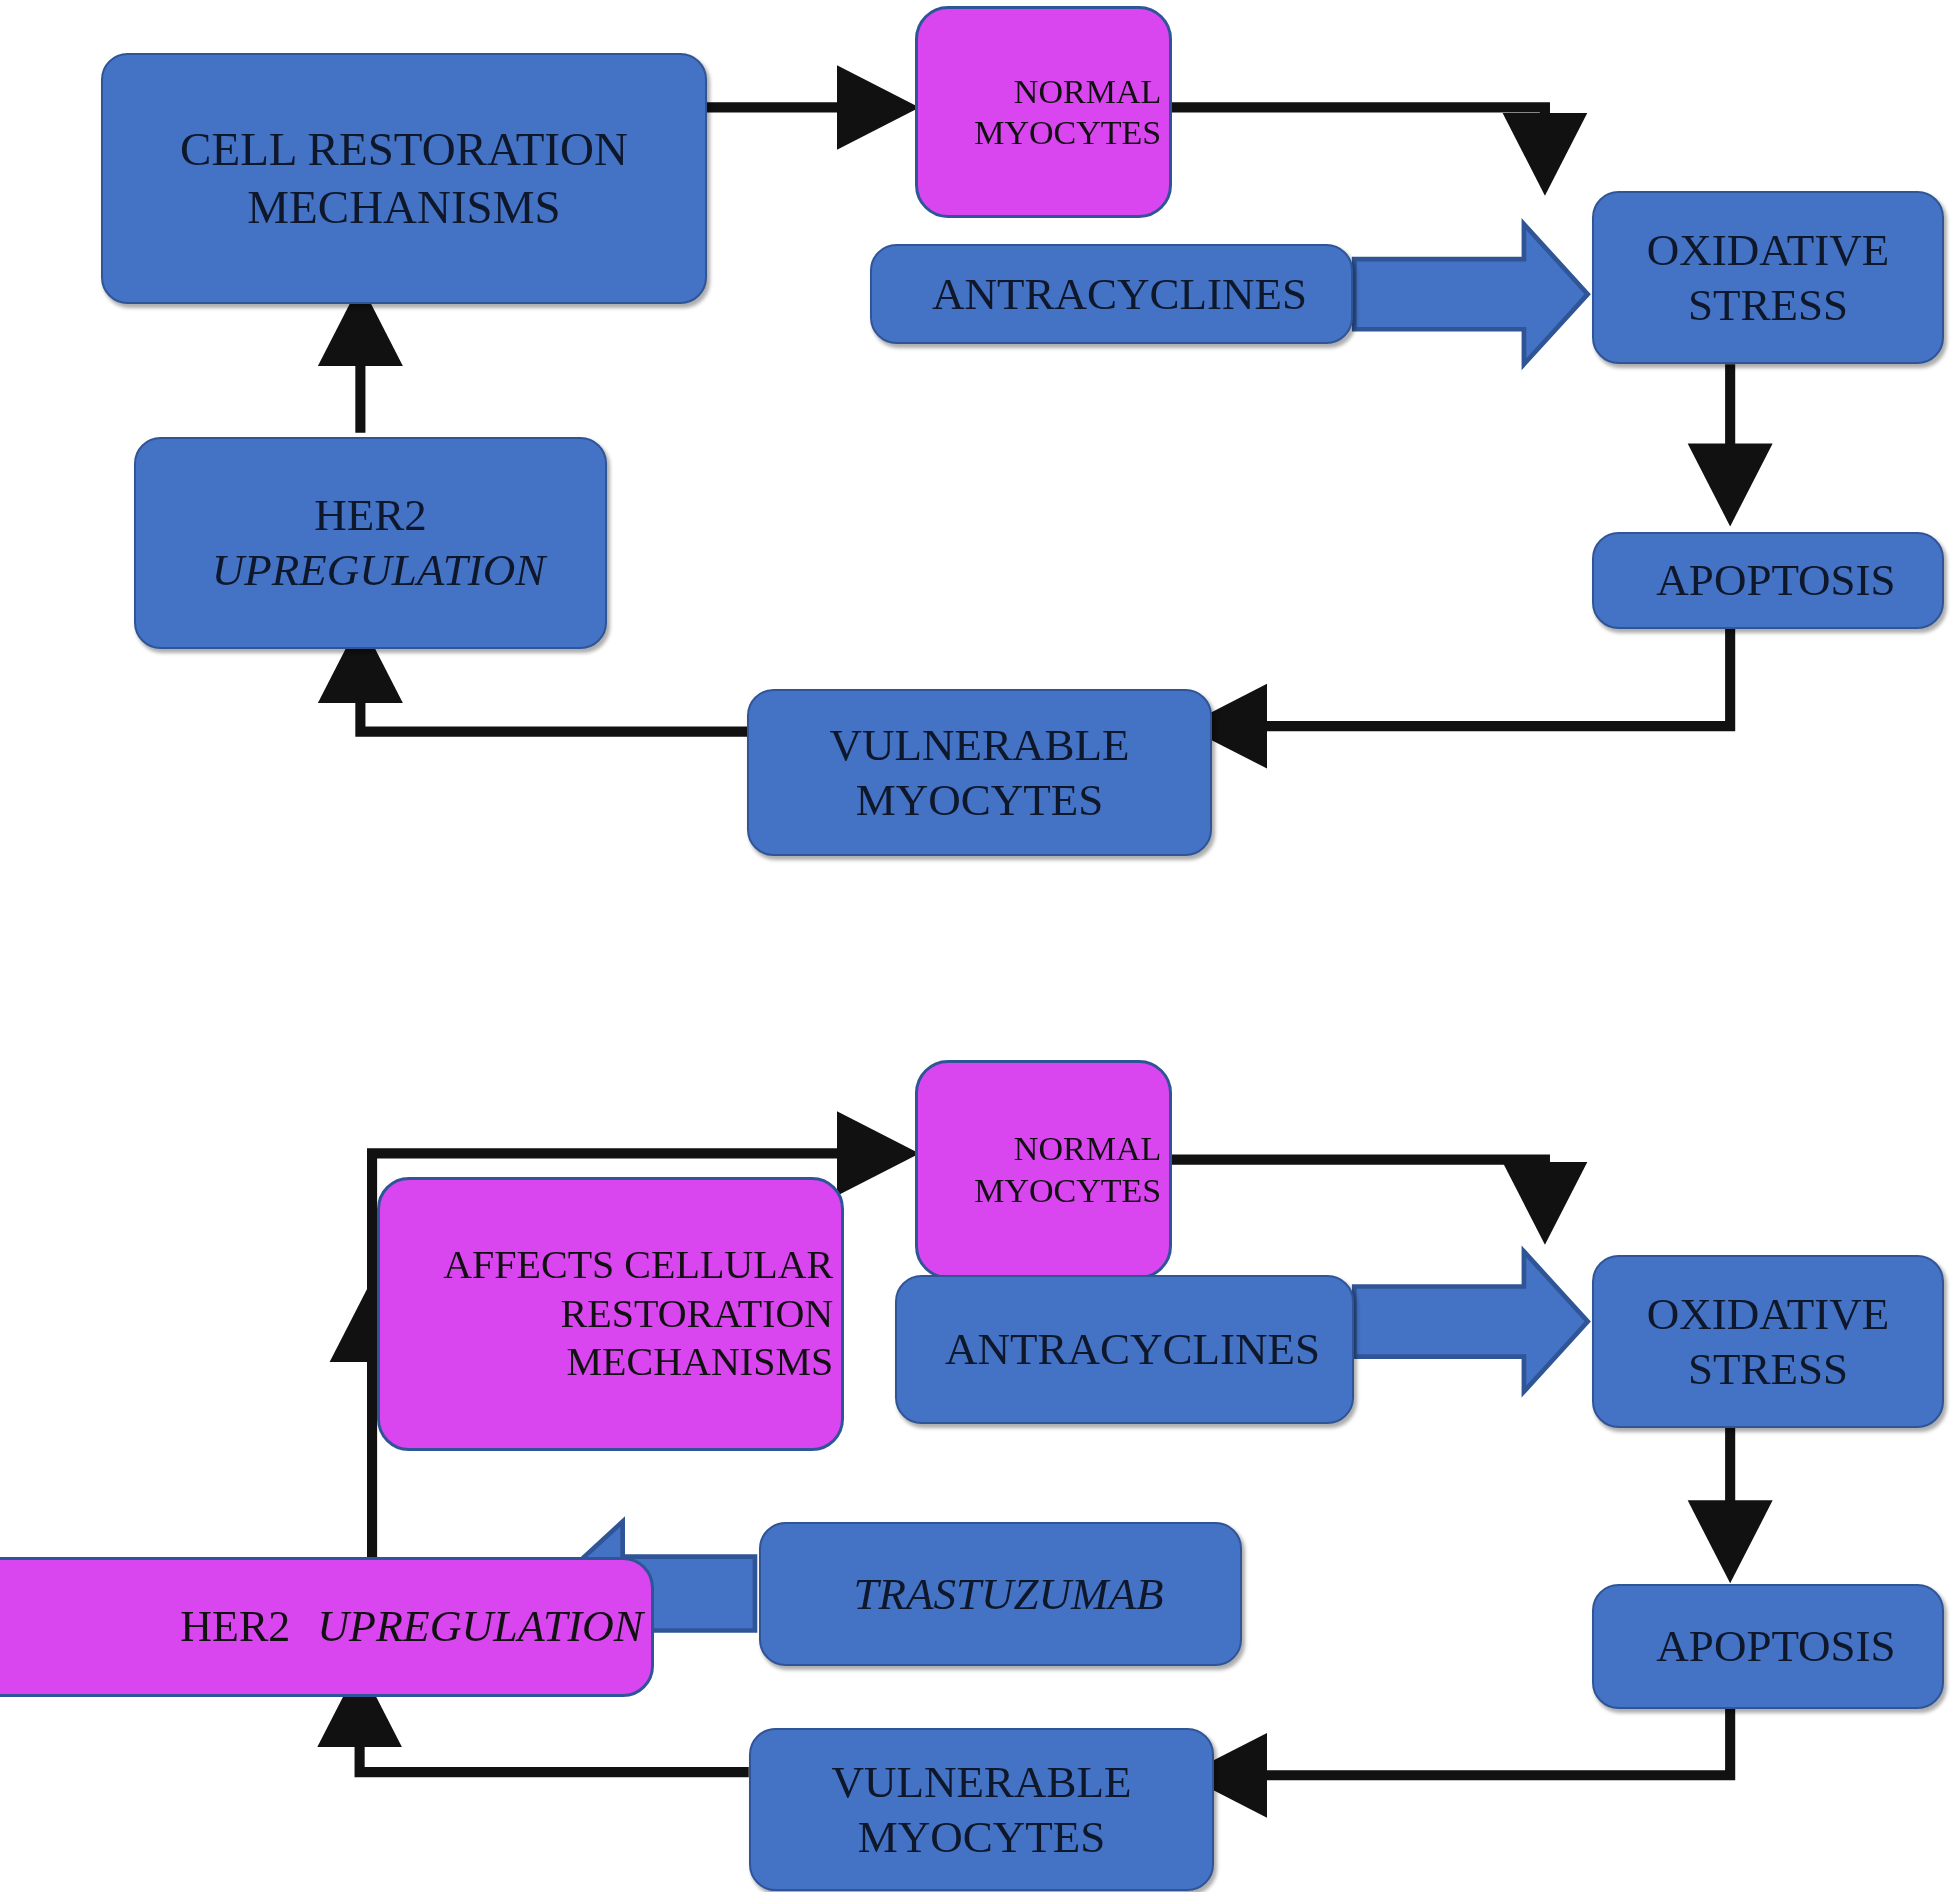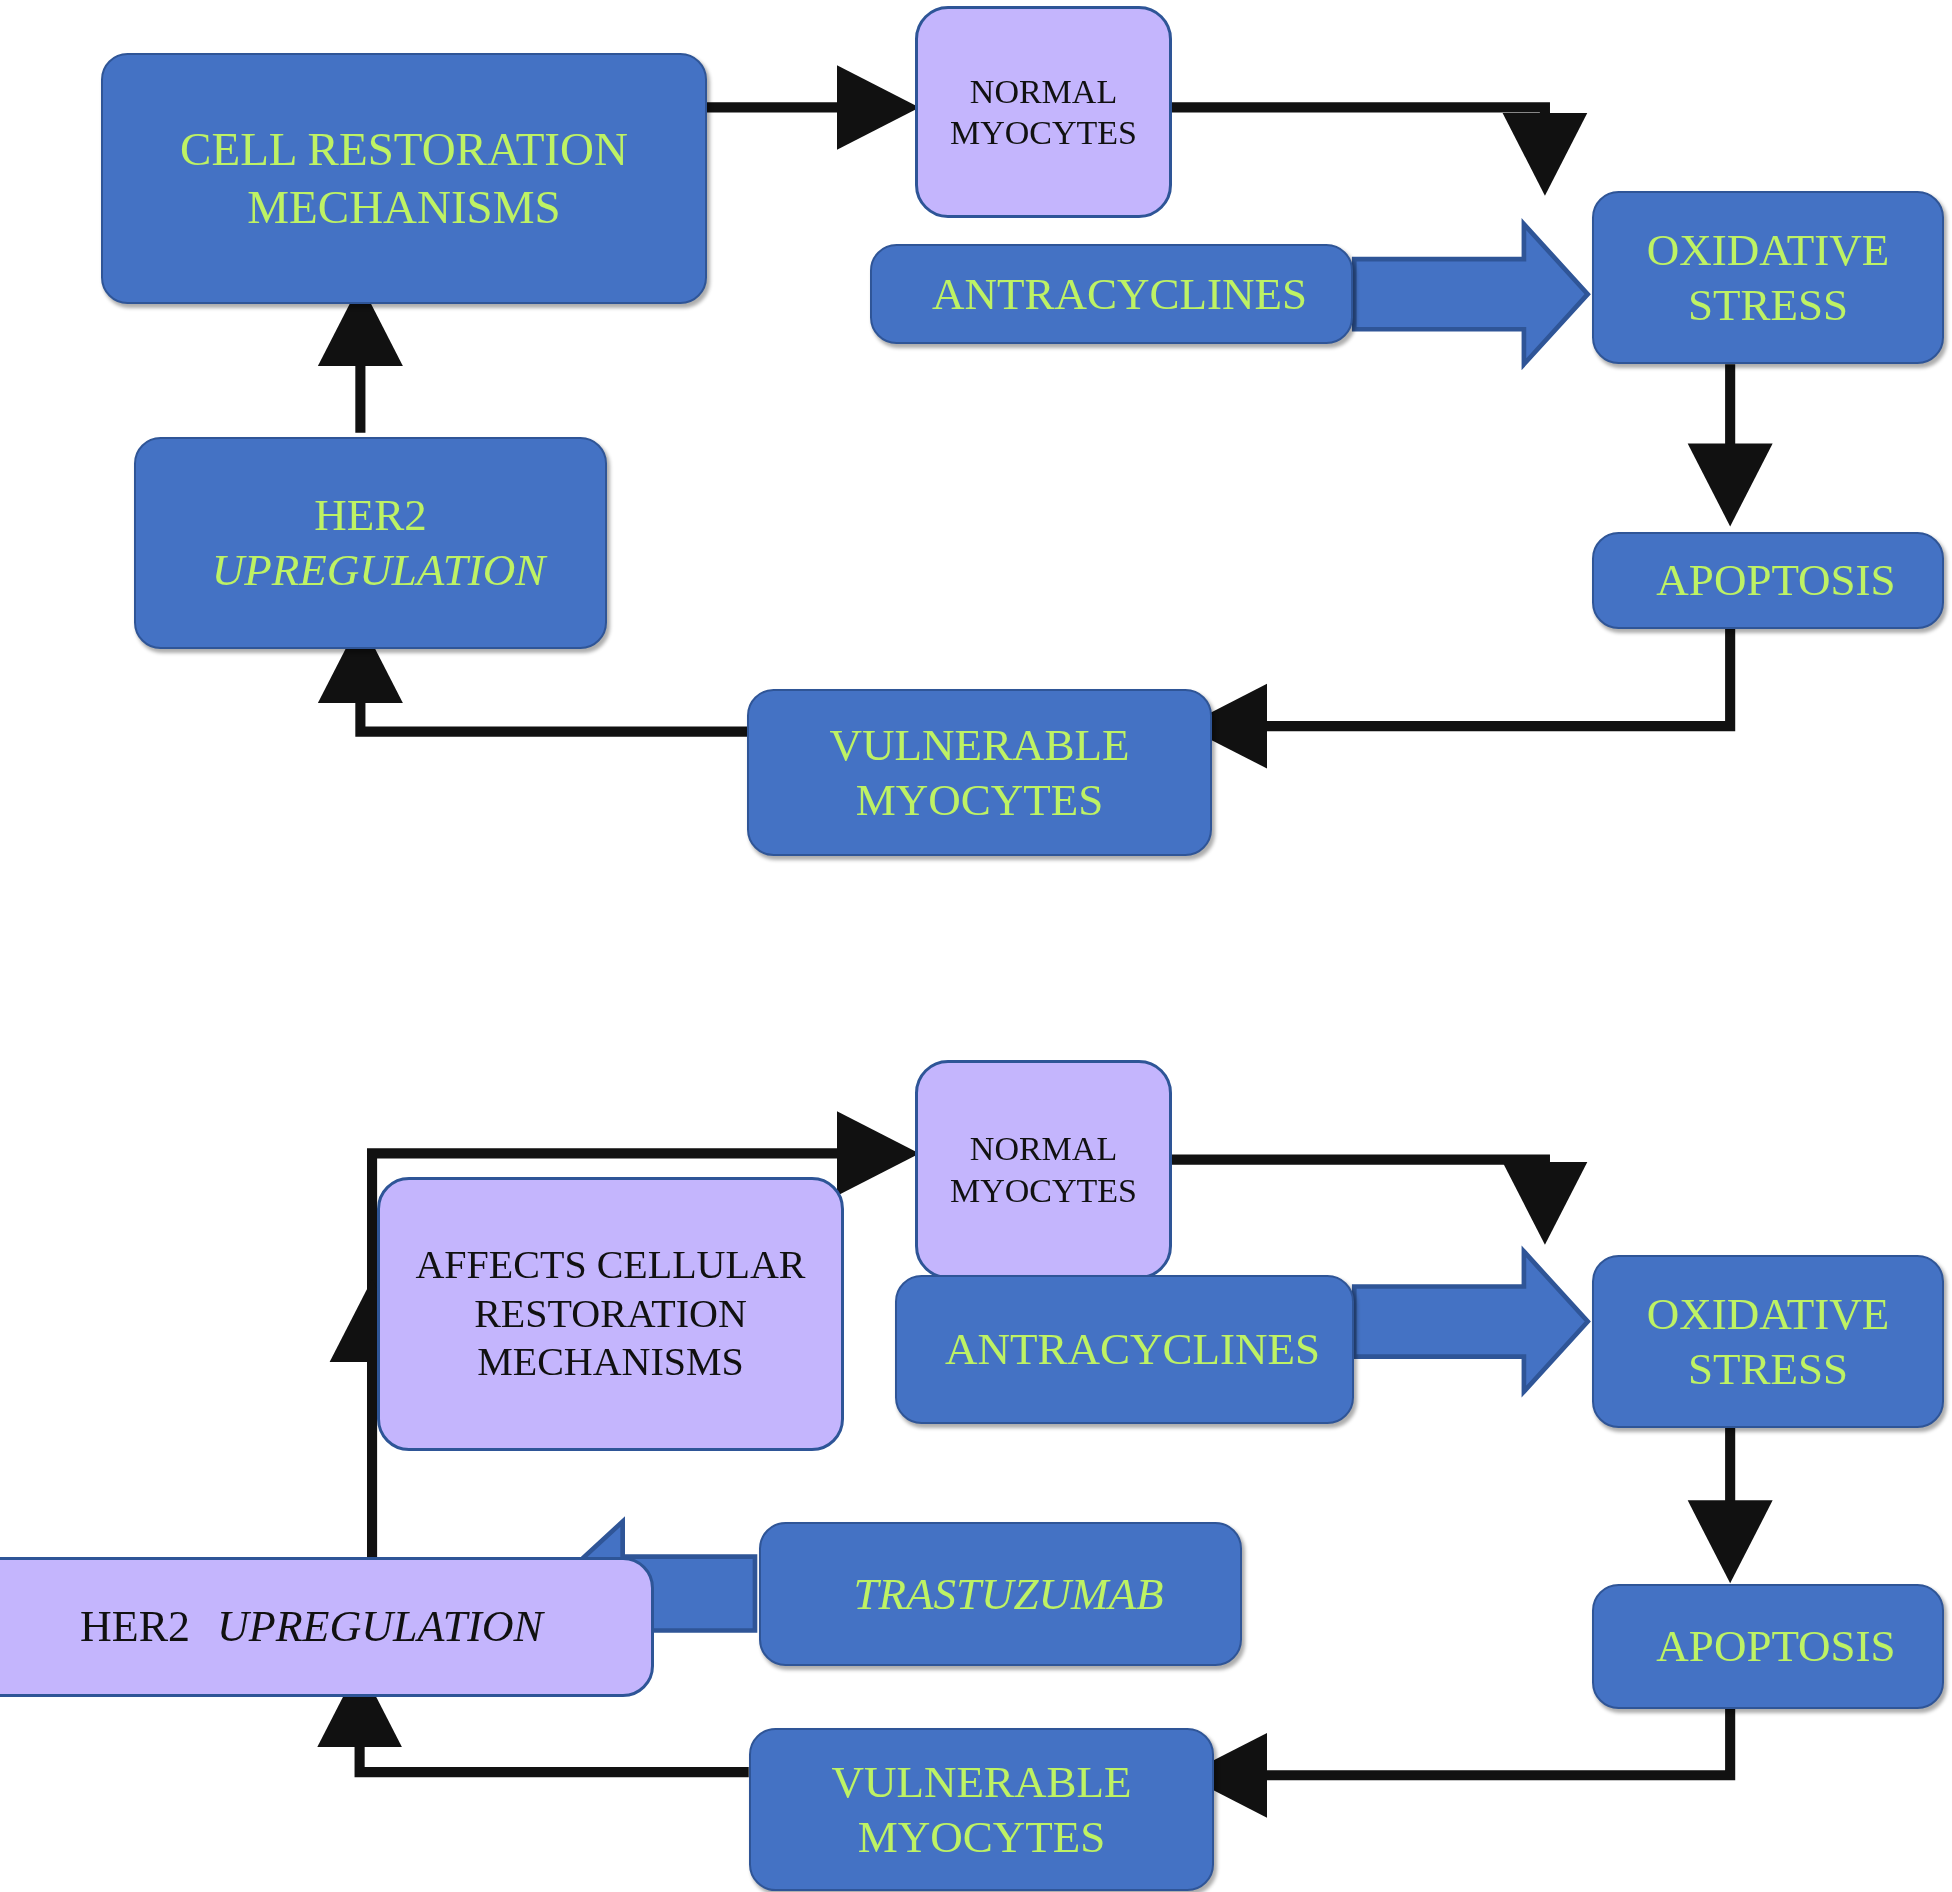--- a/index.html
+++ b/index.html
@@ -6,23 +6,23 @@
   body{width:1952px;height:1892px;overflow:hidden;
        font-family:"Liberation Serif","DejaVu Serif",serif;}
   #stage{position:relative;width:1952px;height:1892px;background:#fff;}
   svg.layer{position:absolute;top:0;left:0;width:1952px;height:1892px;}
 
   
   .node{position:absolute;box-sizing:border-box;display:flex;align-items:center;
         justify-content:center;text-align:center;line-height:1.22;
         border-radius:26.5px;}
   .node .txt{width:100%;padding:0 7.8px;}
-  .filled{background:#4472C4;border:2.3px solid #2F5597;color:#bef264;
+  .filled{background:#4472C4;border:2.3px solid #2F5597;color:#0f172a;
           box-shadow:2.3px 3.1px 3.9px rgba(0,0,0,0.32);}
-  .outline{background:#c4b5fd;border:3.1px solid #2E5597;color:#111111;}
+  .outline{background:#d946ef;border:3.1px solid #2E5597;color:#111111;text-align:right;}
   .sep{font-style:italic;margin-left:16px;}
   .nowrap{white-space:nowrap;margin-left:16px;}
 </style>
 </head>
 <body>
 
 <div id="stage">
 
   <svg class="layer" viewBox="0 0 2508 2431">
     <defs>

